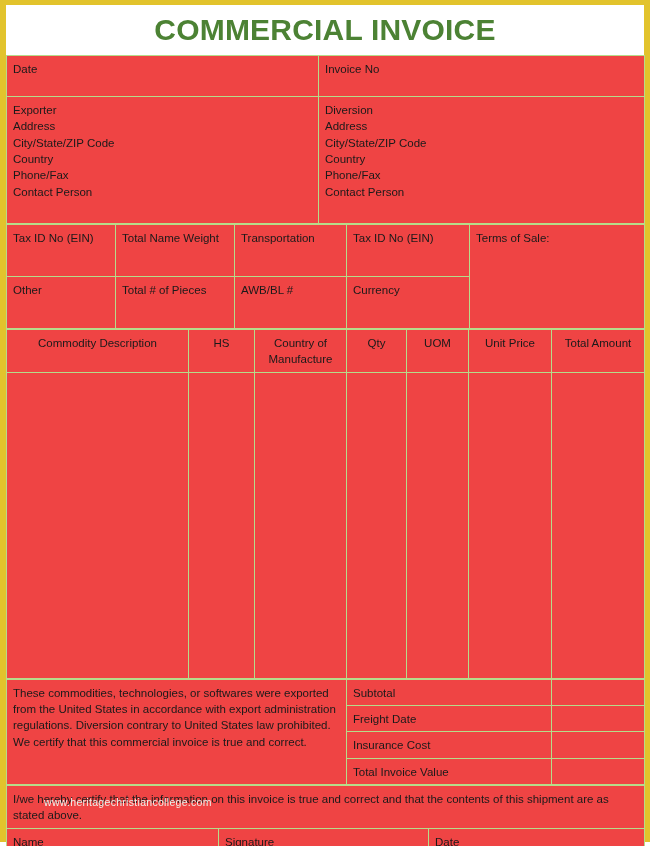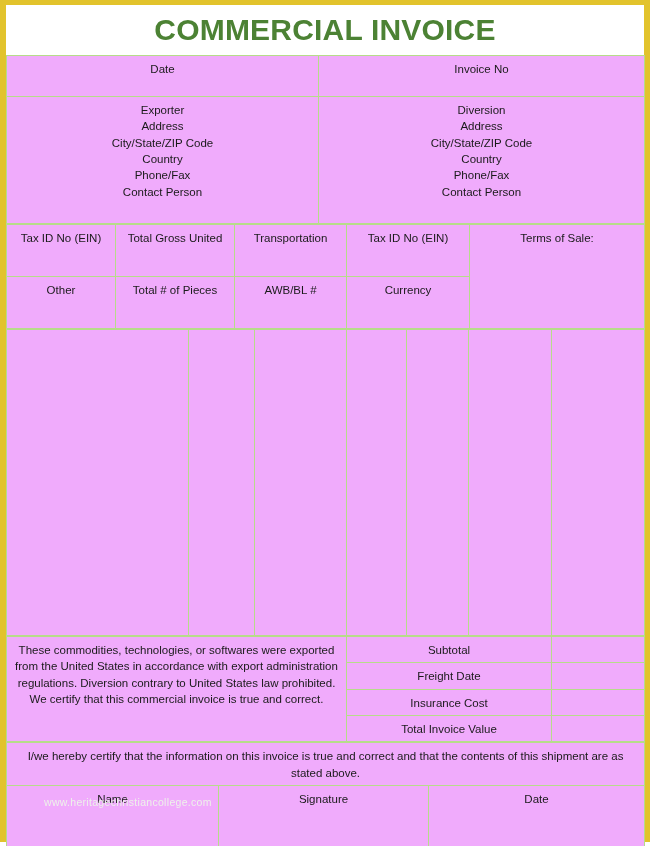--- a/index.html
+++ b/index.html
@@ -57,23 +57,22 @@
     table-layout: fixed;
     width: 638px;
     margin: 0;
   }
   table.grid td {
     border: 1px solid #b6dc8a;
     vertical-align: top;
     padding: 5px 6px 4px 6px;
     font-size: 11.5px;
     line-height: 1.42;
-    background: #f0abfc;
+    background: #ef4444;
     color: #1a1a1a;
-    text-align: center;
   }
   td.green { background: #e6f1d8; }
   td.plain { background: #ffffff; }
 
   .cell-lines div { white-space: nowrap; }
 
   
   .block { margin: 0; }
 
   
@@ -169,21 +168,21 @@
     <colgroup>
       <col style="width:109px">
           <col style="width:119px">
           <col style="width:112px">
       <col style="width:123px">
           <col style="width:175px">
     </colgroup>
     <tbody>
       <tr>
         <td class="plain" style="height:42px">Tax ID No (EIN)</td>
-        <td class="plain">Total Gross United</td>
+        <td class="plain">Total Name Weight</td>
         <td class="plain">Transportation</td>
         <td class="plain">Tax ID No (EIN)</td>
         <td class="plain" rowspan="2">Terms of Sale:</td>
       </tr>
       <tr>
         <td class="plain" style="height:42px">Other</td>
         <td class="plain">Total # of Pieces</td>
         <td class="plain">AWB/BL #</td>
         <td class="plain">Currency</td>
       </tr>
@@ -195,20 +194,29 @@
       <col style="width:182px">
           <col style="width:66px">
           <col style="width:92px">
       <col style="width:60px">
           <col style="width:62px">
           <col style="width:83px">
           <col style="width:93px">
     </colgroup>
     <tbody>
       <tr>
+        <td class="colhead">Commodity Description</td>
+        <td class="colhead">HS</td>
+        <td class="colhead">Country of Manufacture</td>
+        <td class="colhead">Qty</td>
+        <td class="colhead">UOM</td>
+        <td class="colhead">Unit Price</td>
+        <td class="colhead">Total Amount</td>
+      </tr>
+      <tr>
         <td class="bodycell"></td>
         <td class="bodycell"></td>
         <td class="bodycell"></td>
         <td class="bodycell"></td>
         <td class="bodycell"></td>
         <td class="bodycell"></td>
         <td class="bodycell"></td>
       </tr>
     </tbody>
   </table>

